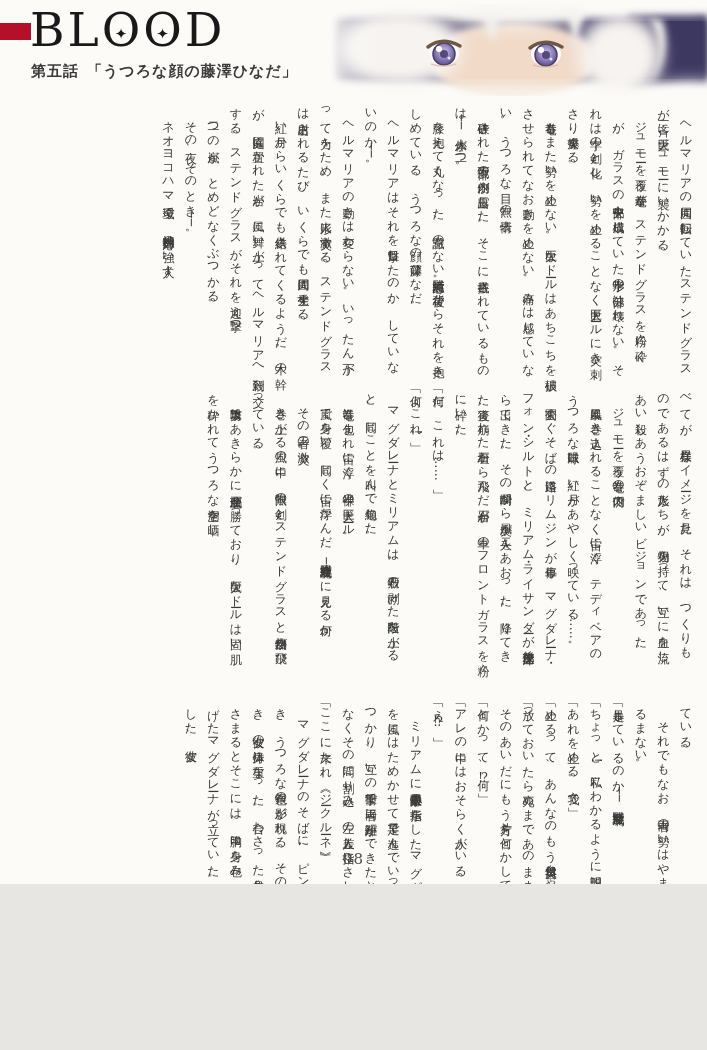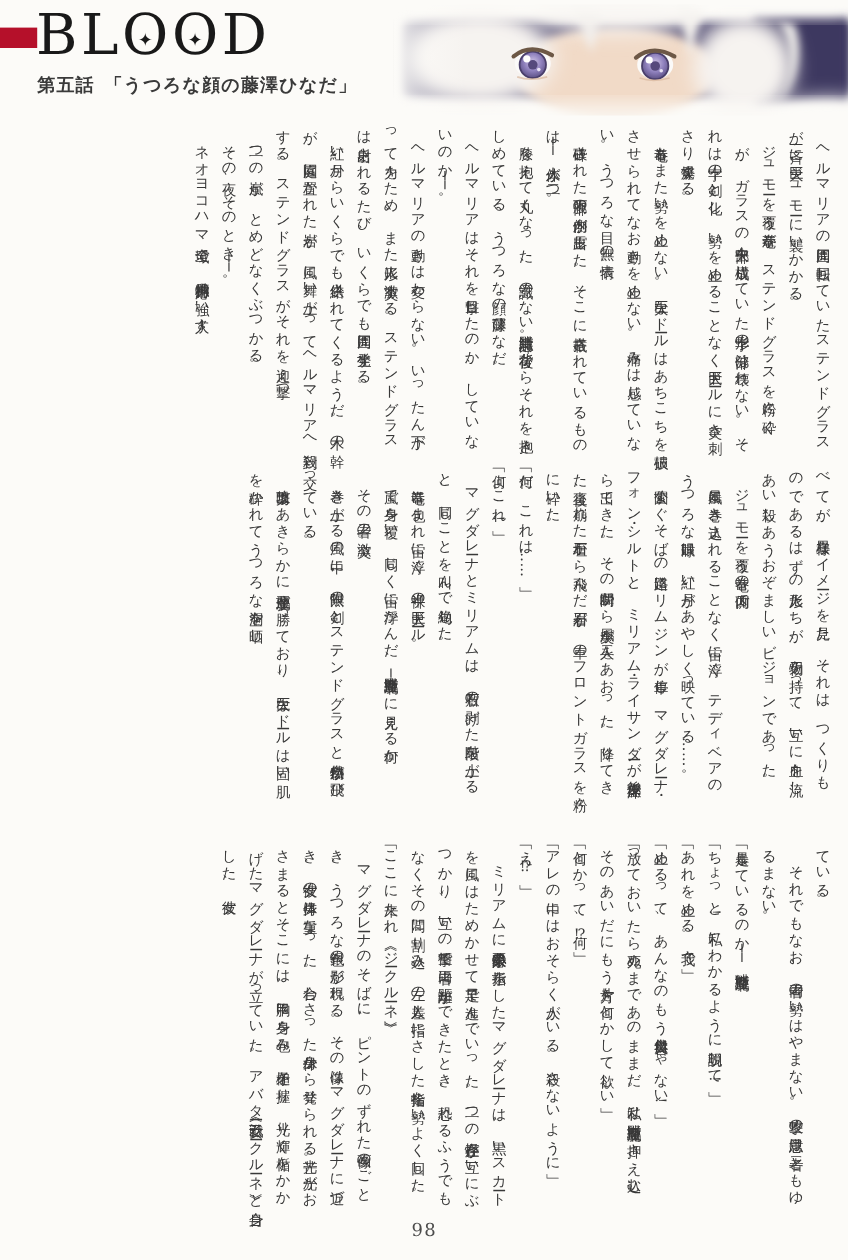--- a/index.html
+++ b/index.html
@@ -1,17 +1,17 @@
 <!DOCTYPE html>
 <html lang="ja"><head>
 <meta charset="utf-8">
 <style>
   html,body{margin:0;padding:0;background:#e8e6e2;}
   .page{
-    position:relative;width:707px;height:1050px;margin:0 auto;
+    position:relative;width:707px;height:884px;margin:0 auto;
     background:#fcfbf8;overflow:hidden;
     font-family:"DejaVu Serif","Liberation Serif",serif;
   }
   
   .red-bar{position:absolute;left:0;top:23px;width:31px;height:17px;background:#b5102a;}
   .blood-logo{
     position:absolute;left:30px;top:2px;
     font-size:47px;letter-spacing:3px;color:#191919;font-weight:400;line-height:1.2;
   }
   .blood-logo .logo-letter{position:relative;display:inline-block;}

